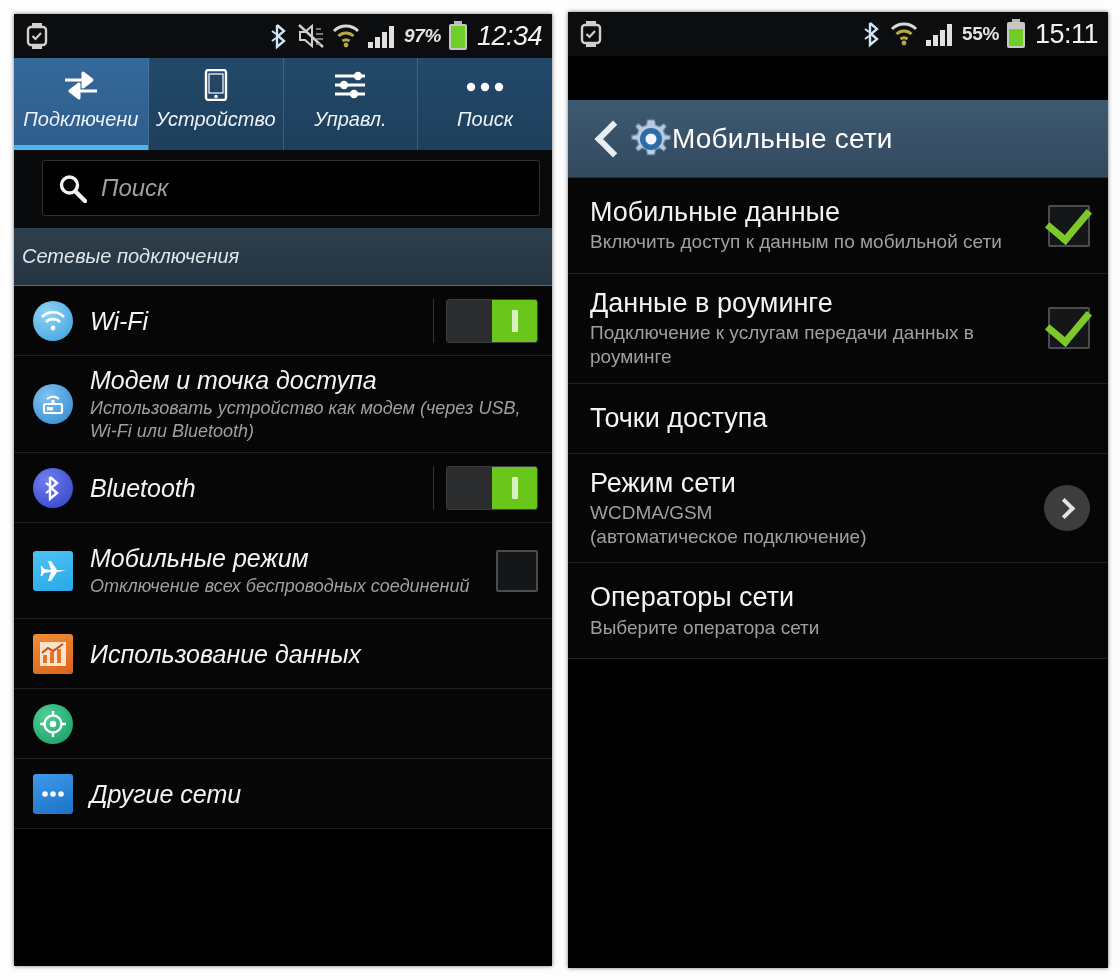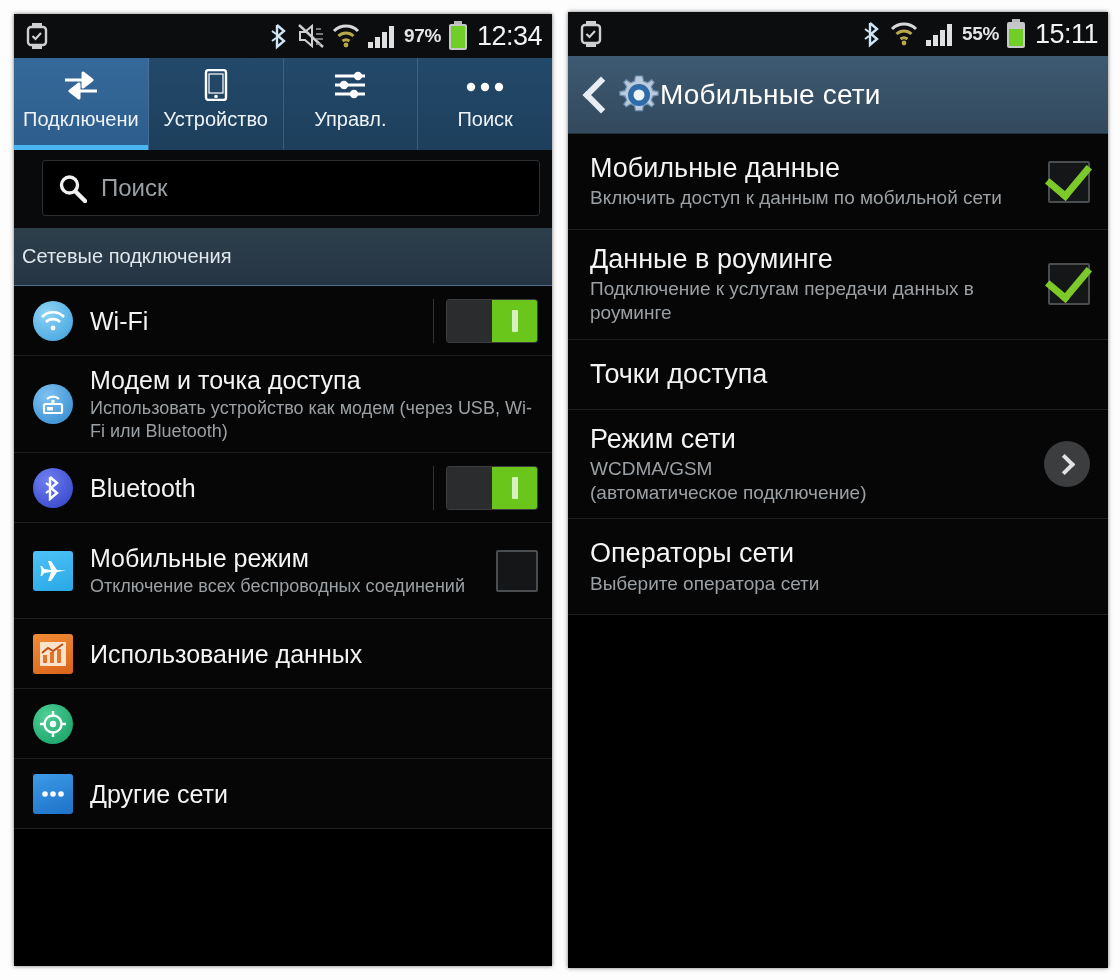--- a/index.html
+++ b/index.html
@@ -17,21 +17,21 @@
     gap: 0;
   }
 
   
   .phone {
     position: absolute;
     background: #000;
     overflow: hidden;
     box-shadow: 0 0 4px rgba(0,0,0,.55);
   }
-  .phone.left  { left: 14px;  top: 14px; width: 538px; height: 952px; }
+  .phone.left  { left: 14px;  top: 14px; width: 538px; height: 952px; font-style: italic; }
   .phone.right { left: 568px; top: 12px; width: 540px; height: 956px; }
 
   
   .statusbar {
     height: 44px;
     background: #0b0d0e;
     display: flex;
     align-items: center;
     padding: 0 10px 0 12px;
     color: #e9e9e9;
@@ -212,22 +212,23 @@
   }
   .bottom-under {
     position: absolute; left:0; right:0; bottom: 0; height: 14px; background:#000;
   }
 
   
   .apphdr {
     height: 78px;
     background: linear-gradient(180deg,#3d5a72 0%,#33495d 100%);
     display: flex; align-items: center;
-    padding-left: 14px; 
+    padding-left: 26px; 
     border-bottom: 1px solid #24323d;
+    margin-top: 44px;
   }
   .apphdr .htitle {
     color: #ffffff; font-size: 28px; letter-spacing: .2px;
   }
   .backchev {
     width: 26px; height: 26px; flex: 0 0 auto;
     border: solid #e7edf2;
     border-width: 0 0 6px 6px;
     transform: rotate(45deg);
     margin-left: 6px; margin-right: 4px;

